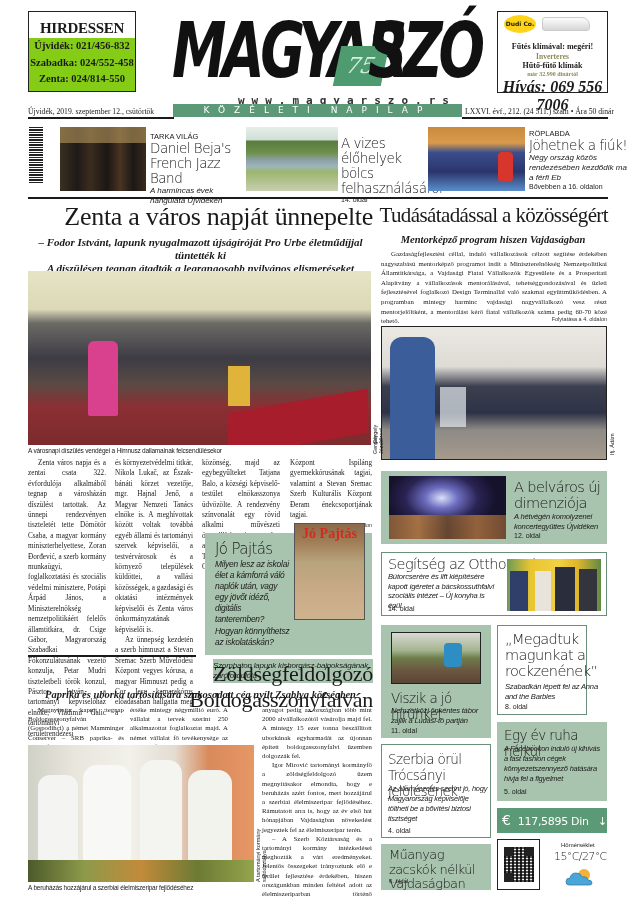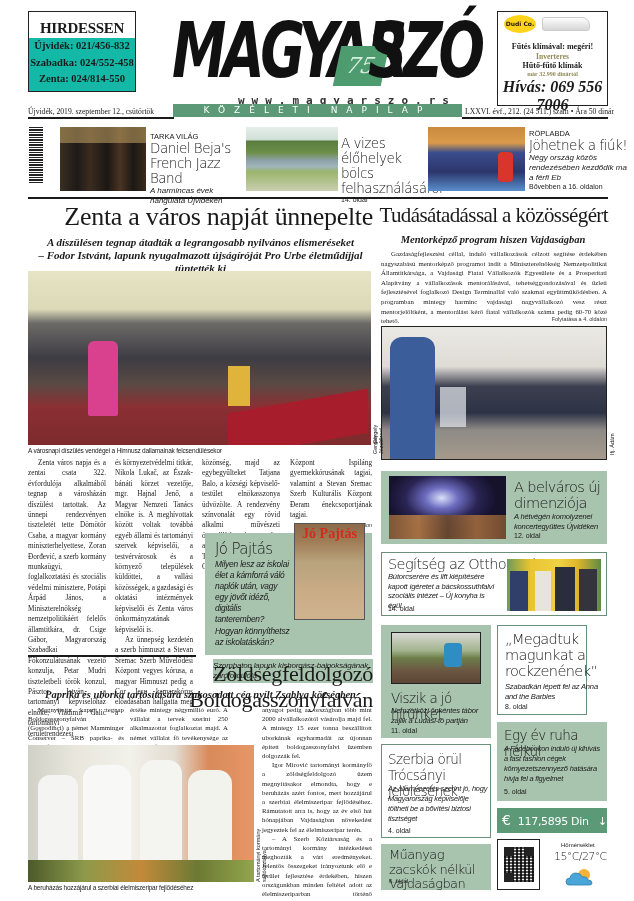--- a/index.html
+++ b/index.html
@@ -6,32 +6,32 @@
   html, body { width: 634px; height: 901px; background: #fff; overflow: hidden; }
   body { position: relative; font-family: "Liberation Serif", serif; color: #1a1a1a; }
   .abs { position: absolute; }
   .green-bg { background: #a8c3ae; }
   .hr { position: absolute; height: 2px; background: #1a1a1a; }
 
   
   #ad-left { left: 28px; top: 11px; width: 108px; height: 81px; border: 1.5px solid #222; background: #fff; }
   #ad-left .t1 { text-align: center; font-weight: bold; font-size: 15px; line-height: 15px; margin-top: 9px; letter-spacing: -0.3px; }
   #ad-left .t2 { text-align: center; font-weight: bold; font-size: 11px; color: #1c8c6c; line-height: 11px; margin-top: 46px; }
-  #ad-left .yellow { position: absolute; left: 0; right: 0; bottom: 0; height: 53px; background: #14b8a6; }
+  #ad-left .yellow { position: absolute; left: 0; right: 0; bottom: 0; height: 53px; background: #84cc16; }
   #ad-left .yellow div { text-align: center; font-weight: bold; font-size: 10.5px; line-height: 16.5px; }
 
   
   #logo { left: 172px; top: 8px; width: 300px; height: 86px; }
   #logo .word { position: absolute; top: 0; font-family: "DejaVu Sans", sans-serif; font-weight: bold; font-style: italic; color: #111; font-size: 76px; letter-spacing: -6px; transform: scaleX(0.72); transform-origin: left top; line-height: 86px; }
   #logo-75 { position: absolute; left: 165px; top: 38px; width: 48px; height: 40px; background: #4e9b6f; transform: skewX(-12deg); color: #d8f0df; font-style: italic; font-size: 22px; text-align: center; line-height: 40px; font-family: "DejaVu Serif", serif; }
   #url { left: 238px; top: 94px; font-size: 11px; letter-spacing: 7px; font-family: "DejaVu Sans Mono", monospace; font-weight: bold; color: #333; }
   #tagline-bar { left: 173px; top: 104px; width: 289px; height: 13px; background: #5c9976; color: #fff; font-family: "DejaVu Sans", sans-serif; font-size: 9px; letter-spacing: 9px; text-align: center; line-height: 13px; }
 
   
-  #ad-right { left: 497px; top: 11px; width: 111px; height: 95px; border: 1.5px solid #222; background: #fff; text-align: center; }
+  #ad-right { left: 497px; top: 11px; width: 111px; height: 82px; border: 1.5px solid #222; background: #fff; text-align: center; }
   #ad-right .logo-badge { position: absolute; left: 6px; top: 3px; width: 32px; height: 18px; background: #ffd319; border-radius: 50%; font-size: 6px; font-weight: bold; line-height: 18px; font-family: "DejaVu Sans", sans-serif; }
   #ad-right .ac-unit { position: absolute; left: 44px; top: 5px; width: 48px; height: 14px; background: linear-gradient(#fdfdfd, #d6d6d6); border-radius: 3px 8px 3px 3px; border: 1px solid #ccc; }
   #ad-right .l1 { position: absolute; top: 30px; left: 0; right: 0; font-size: 8px; font-weight: bold; }
   #ad-right .l2 { position: absolute; top: 40px; left: 0; right: 0; font-size: 7.5px; font-weight: bold; color: #8f8a55; }
   #ad-right .l3 { position: absolute; top: 49px; left: 0; right: 0; font-size: 8px; font-weight: bold; }
   #ad-right .l4 { position: absolute; top: 59px; left: 0; right: 0; font-size: 6px; color: #8f8a55; font-weight: bold; }
   #ad-right .l5 { position: absolute; top: 66px; left: 0; right: 0; font-size: 16px; font-weight: bold; font-style: italic; }
 
   #dateline { left: 28px; top: 106px; font-size: 9px; transform: scaleX(0.85); transform-origin: left; }
   #issueline { left: 465px; top: 106px; font-size: 9px; transform: scaleX(0.85); transform-origin: left; white-space: nowrap; }
@@ -134,22 +134,22 @@
   <div class="kicker">RÖPLABDA</div>
   <div class="teaser-title">Jöhetnek a fiúk!</div>
   <div class="teaser-sub">Négy ország közös rendezésében kezdődik ma a férfi Eb</div>
   <div class="pageref">Bővebben a 16. oldalon</div>
 </div>
 
 <div class="hr" style="left:28px; top:197px; width:580px; height:1.5px;"></div>
 
 <div class="abs h1" style="left:28px; top:202px; width:345px;">Zenta a város napját ünnepelte</div>
 <div class="abs deck" style="left:28px; top:236px; width:345px;">
+  <div>– Fodor Istvánt, lapunk nyugalmazott újságíróját Pro Urbe életműdíjjal tüntették ki</div>
   <div>A díszülésen tegnap átadták a legrangosabb nyilvános elismeréseket</div>
-  <div>– Fodor Istvánt, lapunk nyugalmazott újságíróját Pro Urbe életműdíjjal tüntették ki</div>
 </div>
 
 <div class="photo" style="left:28px; top:271px; width:343px; height:174px; background:linear-gradient(180deg,#e7e4c5 0,#dcd9b8 22%,#6c6a66 30%,#3d3c44 50%,#5a4a44 65%,#8b2f33 78%,#7c2b2d 100%);">
   <div style="position:absolute;left:60px;top:70px;width:30px;height:75px;background:#d9418e;border-radius:6px 6px 2px 2px;"></div>
   <div style="position:absolute;left:200px;top:95px;width:22px;height:40px;background:#e0b43a;"></div>
   <div style="position:absolute;left:200px;top:130px;width:140px;height:44px;background:#a71d2c;transform:skewY(-10deg);"></div>
 </div>
 <div class="abs credit" style="left:372px; top:410px; height:34px;">Gergely József</div>
 <div class="abs caption" style="left:28px; top:447px;">A városnapi díszülés vendégei a Himnusz dallamainak felcsendülésekor</div>
 

